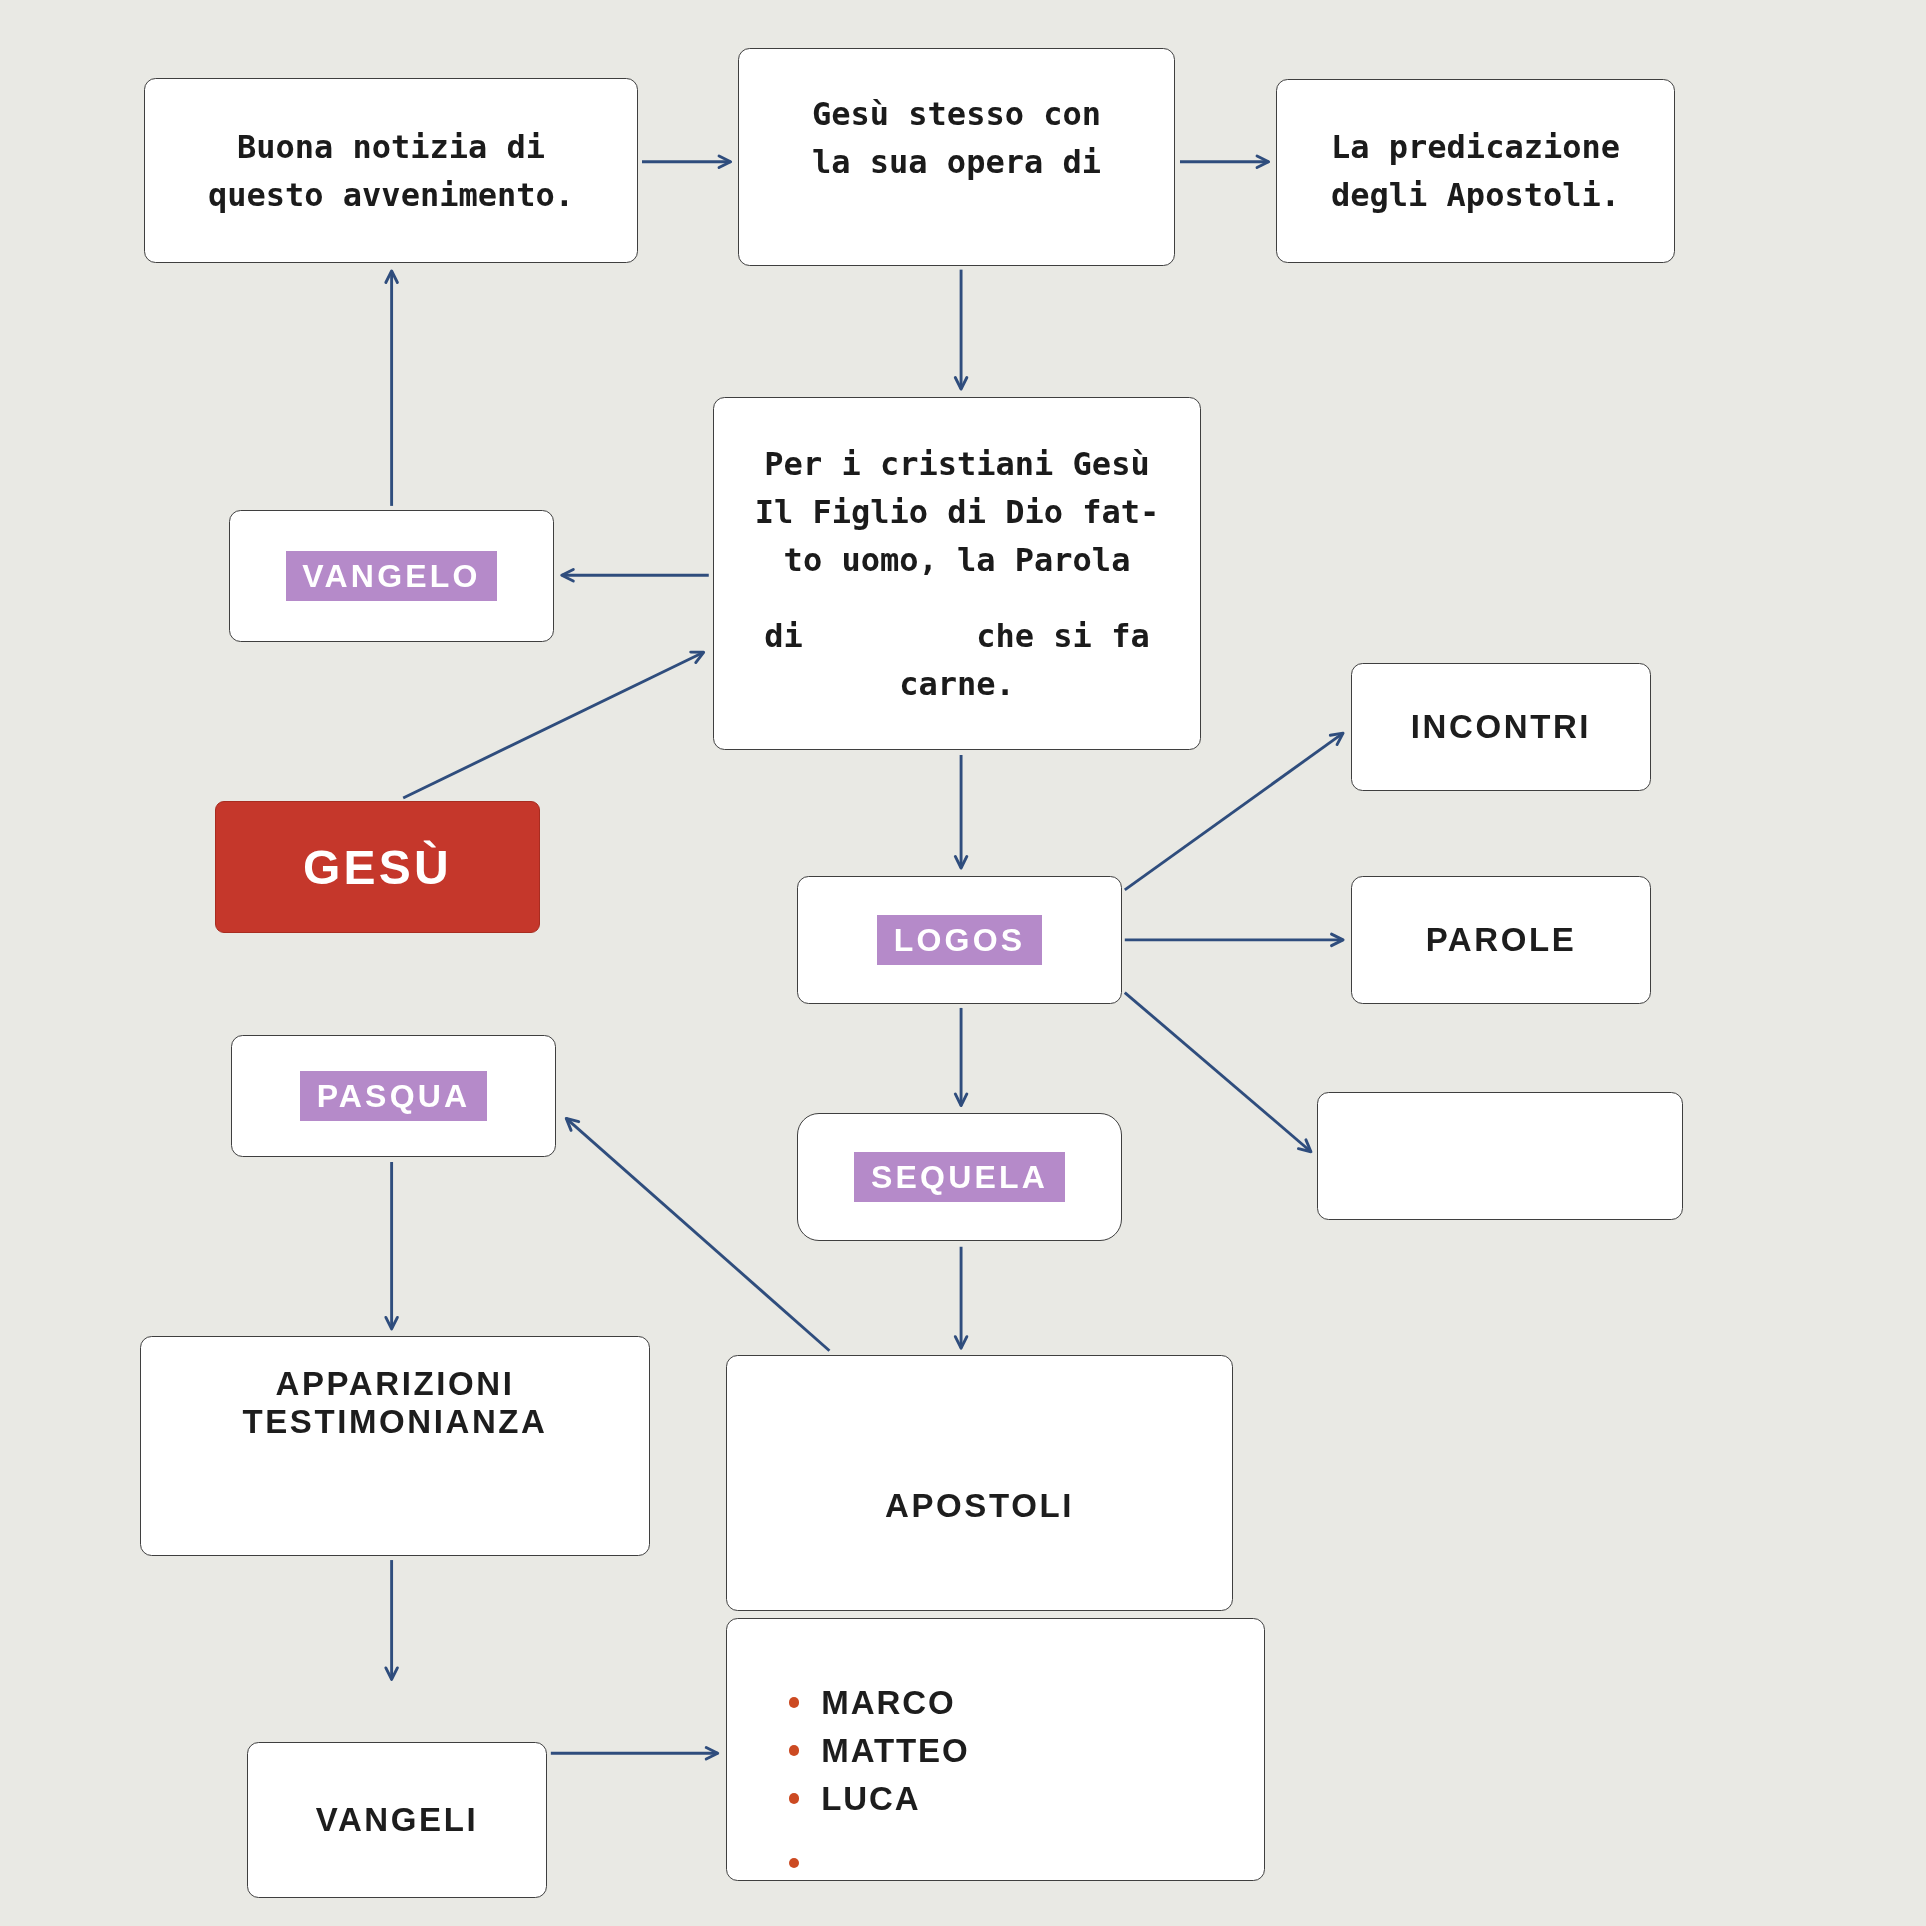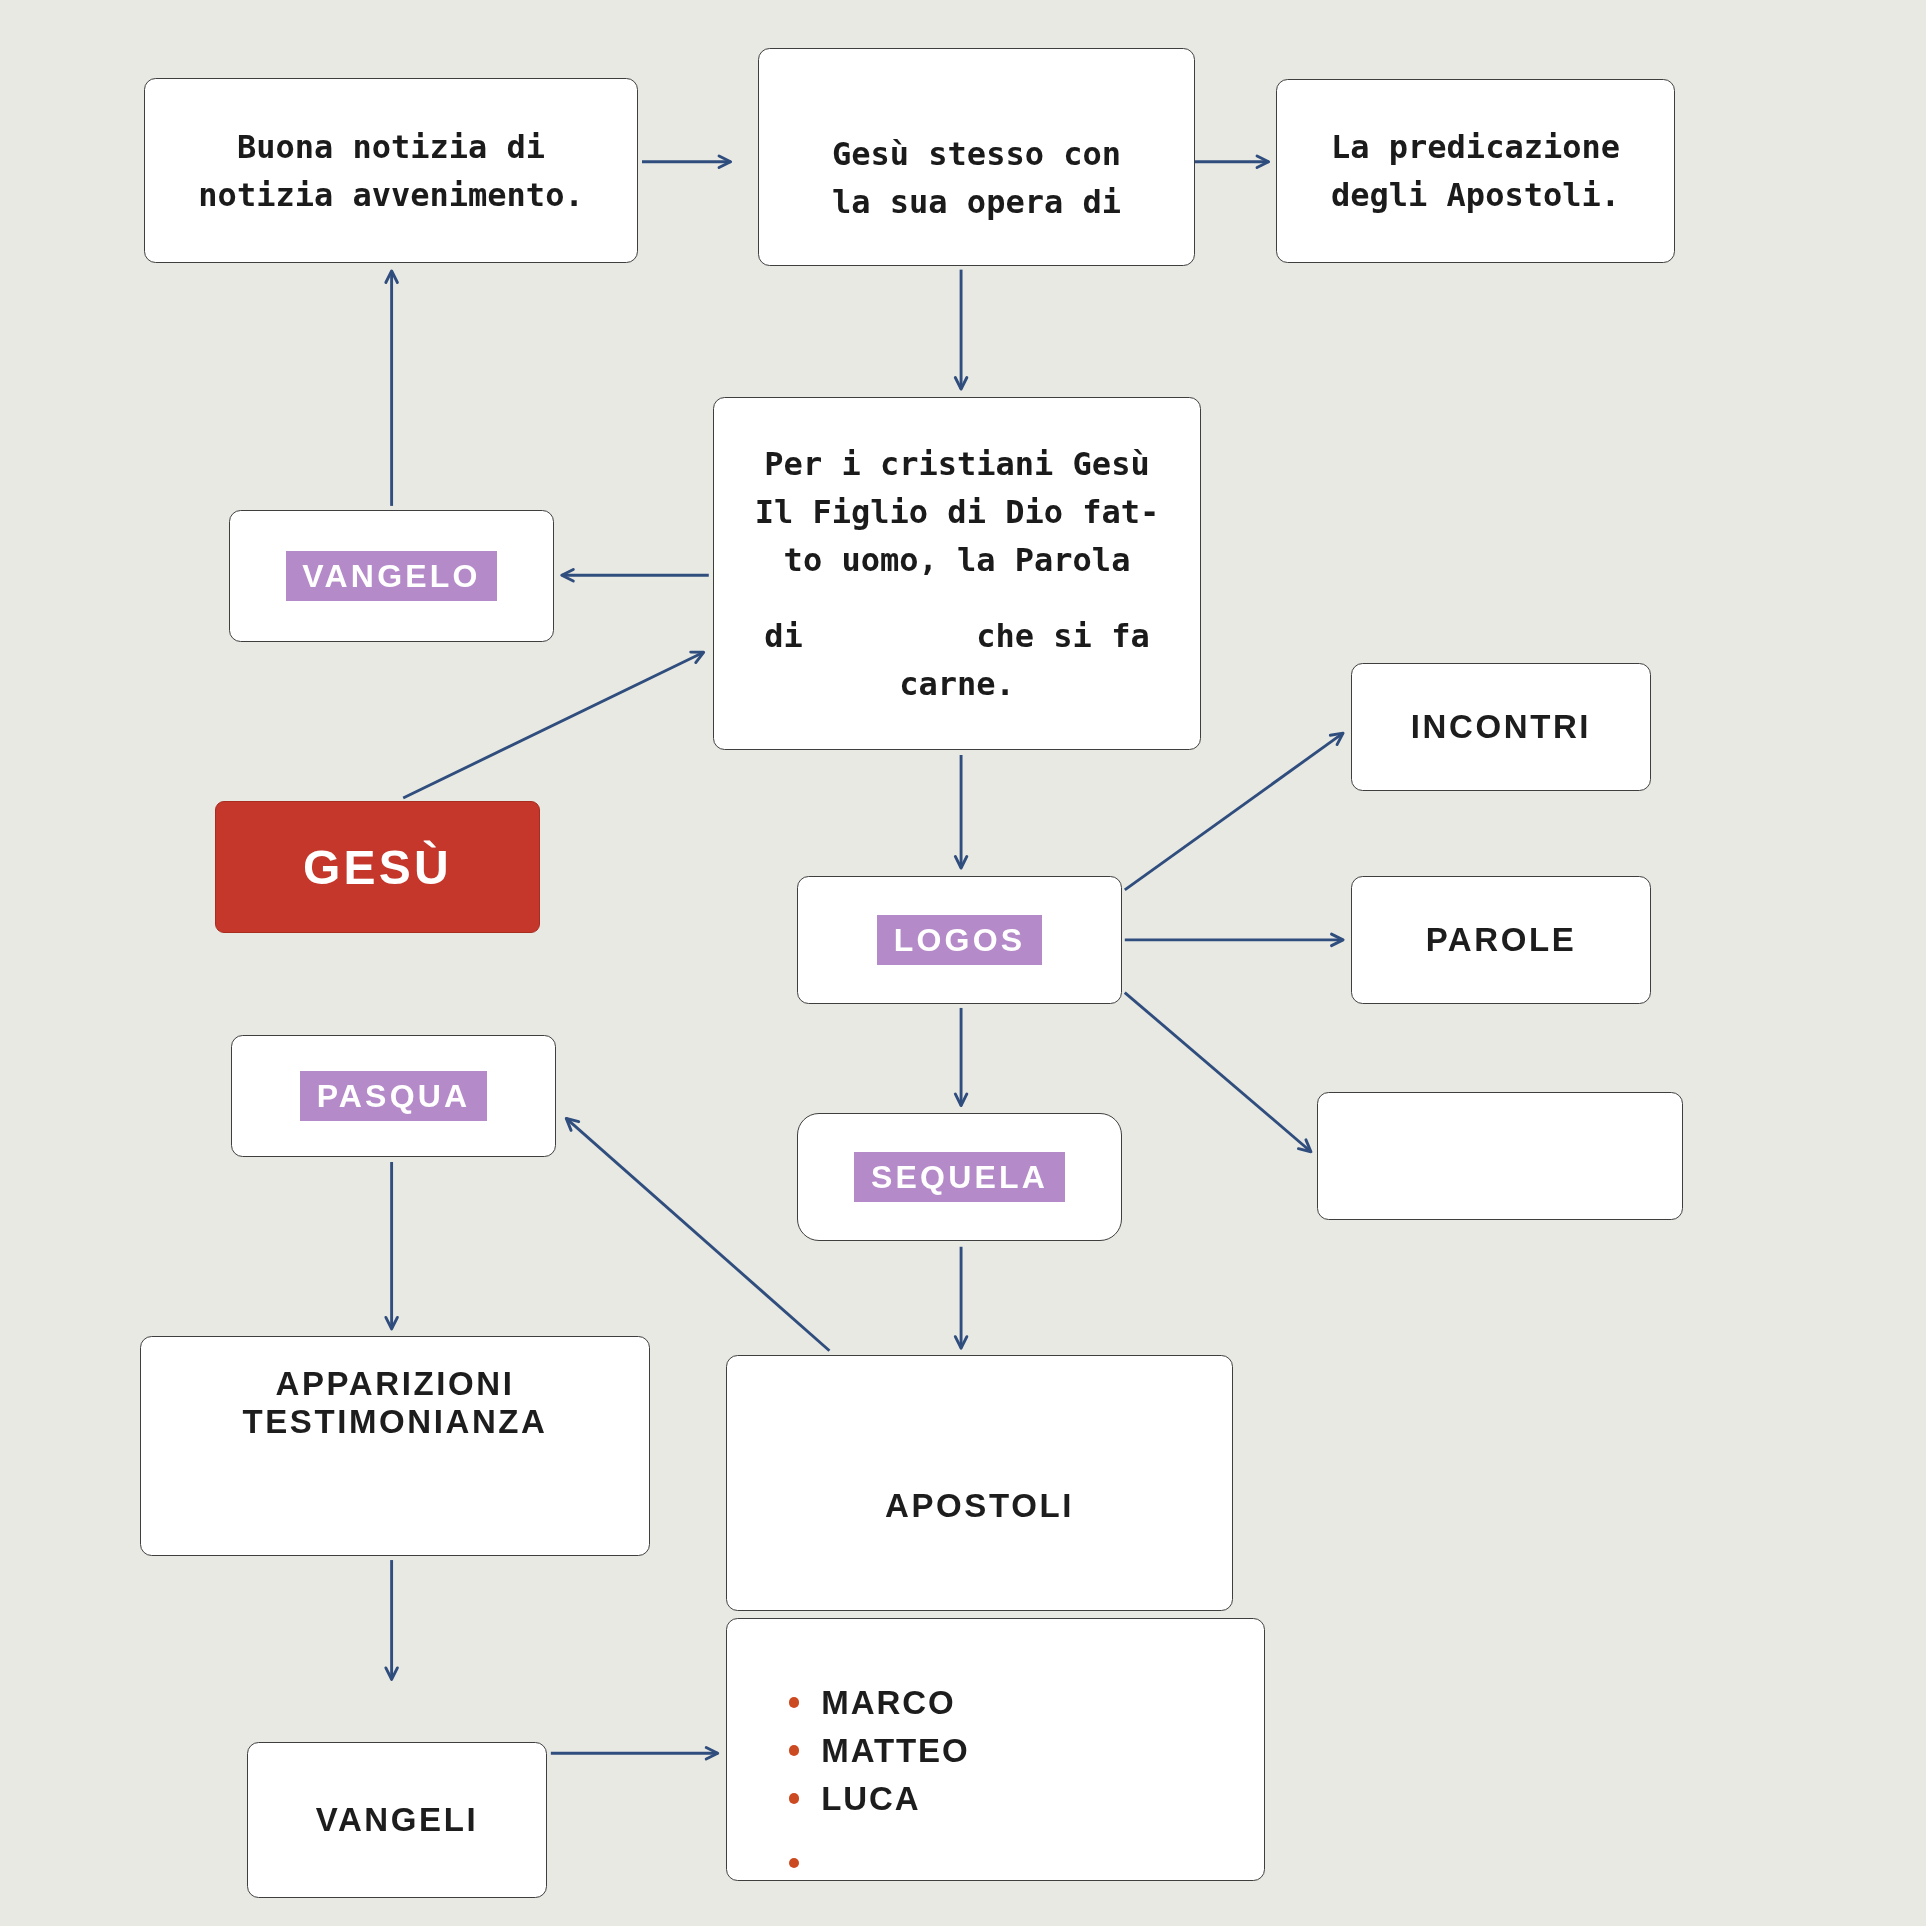--- a/index.html
+++ b/index.html
@@ -18,21 +18,21 @@
   .gap-top{margin-top:28px;}
   .label{
     font-family:"Liberation Sans", sans-serif;font-weight:bold;
     font-size:33px;letter-spacing:2.6px;color:#1d1d1d;
   }
   .hl{
     display:inline-block;background:#b58ac9;color:#ffffff;
     font-family:"Liberation Sans", sans-serif;font-weight:bold;
     font-size:32px;letter-spacing:3.2px;padding:6.4px 16.7px;
   }
-  .top-align{justify-content:center;padding-top:41px;margin-left:20px;}
+  .top-align{justify-content:flex-start;padding-top:41px;}
   #n-gesu{
     background:#c5372b;border:1.9px solid #a82c20;border-radius:9px;
   }
   #n-gesu .label{color:#ffffff;font-size:48px;letter-spacing:3.2px;}
   #n-apparizioni{justify-content:flex-start;padding-top:28px;}
   #n-apostoli{justify-content:center;padding-top:45px;}
   #n-evangelisti{align-items:flex-start;justify-content:flex-start;padding:64px 0 0 62px;text-align:right;}
   .li{display:flex;align-items:center;margin-bottom:9px;}
   .li .dot{
     width:10.3px;height:10.3px;border-radius:50%;background:#cc4a22;
@@ -86,21 +86,21 @@
   <line x1="1497" y1="1570" x2="1497" y2="1722" marker-end="url(#arr)"></line>
   <line x1="1497" y1="1942" x2="1497" y2="2100" marker-end="url(#arr)"></line>
   <line x1="1292" y1="2104" x2="882" y2="1742" marker-end="url(#arr)"></line>
   <line x1="610" y1="1810" x2="610" y2="2070" marker-end="url(#arr)"></line>
   <line x1="610" y1="2430" x2="610" y2="2616" marker-end="url(#arr)"></line>
   <line x1="858" y1="2731" x2="1118" y2="2731" marker-end="url(#arr)"></line>
 </svg>
 
 <div class="node" id="n-buona">
   <div class="para">Buona notizia di</div>
-  <div class="para">notizia avvenimento.</div>
+  <div class="para">questo avvenimento.</div>
 </div>
 
 <div class="node top-align" id="n-opera">
   <div class="para">Gesù stesso con</div>
   <div class="para">la sua opera di</div>
 </div>
 
 <div class="node" id="n-predicazione">
   <div class="para">La predicazione</div>
   <div class="para">degli Apostoli.</div>

